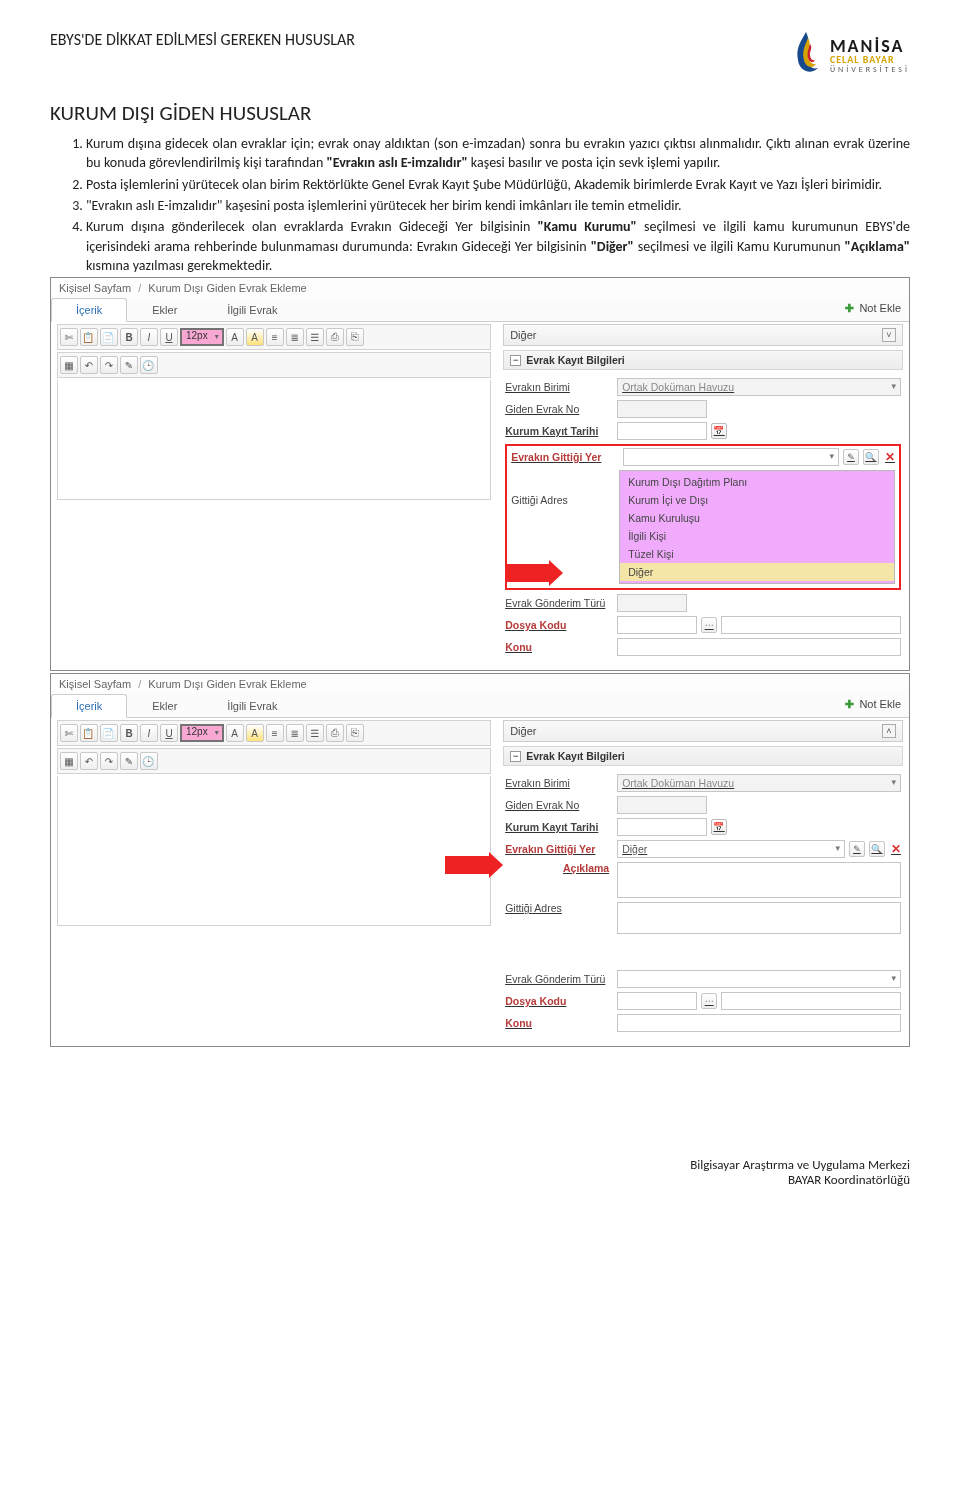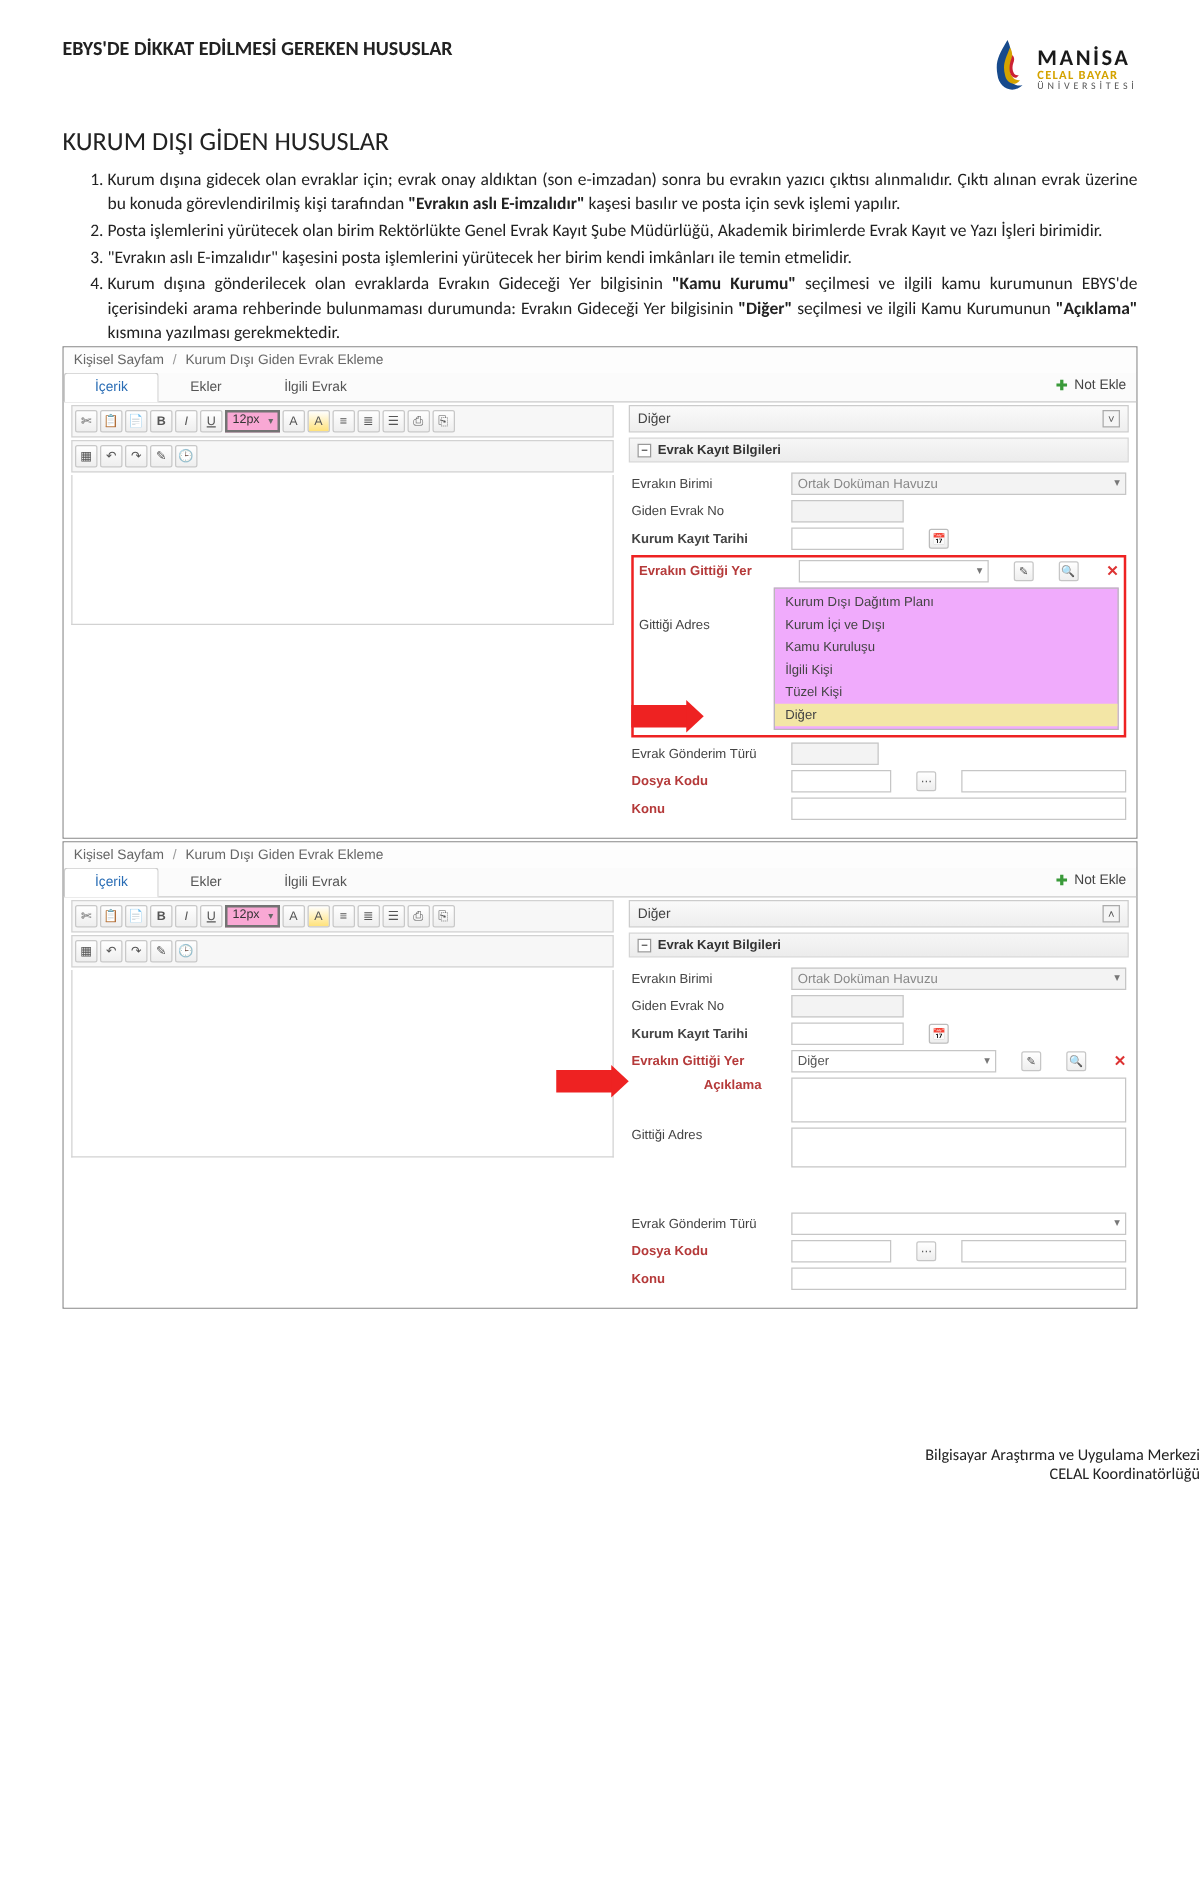--- a/index.html
+++ b/index.html
@@ -1,19 +1,19 @@
 <!DOCTYPE html>
 <html><head>
 <meta charset="utf-8">
 <style>
   * { box-sizing: border-box; margin: 0; padding: 0; }
   body { font-family: Calibri, Arial, sans-serif; background: #fff; width: 960px; margin: 0 auto; color: #222; }
   .page { padding: 30px 50px 20px 50px; }
   .header-row { display: flex; justify-content: space-between; align-items: flex-start; margin-bottom: 10px; }
-  .header-title { font-size: 16px; font-weight: bold; color: #222; }
+  .header-title { font-size: 16px; font-weight: normal; color: #222; }
   .logo { display: flex; align-items: center; gap: 6px; }
   .logo-flame { width: 36px; height: 50px; position: relative; }
   .logo-text { line-height: 1; }
   .logo-text .l1 { font-size: 18px; font-weight: bold; letter-spacing: 2px; color: #1a1a1a; }
   .logo-text .l2 { font-size: 10px; font-weight: bold; letter-spacing: 1px; color: #d4a300; }
   .logo-text .l3 { font-size: 8px; letter-spacing: 3px; color: #555; }
   .section-title { font-size: 21px; font-weight: normal; margin: 20px 0 8px 0; }
   ol.body-list { list-style: decimal; padding-left: 36px; font-size: 14px; line-height: 1.38; text-align: justify; }
   ol.body-list li { margin-bottom: 2px; }
   .bold { font-weight: bold; }
@@ -31,40 +31,40 @@
   .toolbar { display: flex; flex-wrap: wrap; gap: 2px; align-items: center; padding: 3px 2px; border:1px solid #d2d2d2; background:#f7f7f7; margin-bottom:2px; }
   .tbtn { width: 18px; height: 18px; border: 1px solid #c8c8c8; background: linear-gradient(#fff,#eee); border-radius:2px; display:inline-flex; align-items:center; justify-content:center; font-size:10px; color:#555; }
   .fontsel { height: 18px; border:2px solid #737373; background:#f9a8d4; font-size:10px; padding:0 14px 0 4px; position:relative; }
   .fontsel::after { content:"▾"; position:absolute; right:3px; top:2px; font-size:8px; color:#666; }
   .editor-area { border:1px solid #d2d2d2; border-top:0; height: 120px; background:#fff; }
   .r-header { background: linear-gradient(#fafafa,#eee); border:1px solid #ccc; padding:3px 6px; font-size:11px; color:#444; margin-bottom:4px; display:flex; justify-content:space-between; align-items:center; }
   .chev-box { width:14px; height:14px; border:1px solid #aaa; background:#f5f5f5; display:inline-flex; align-items:center; justify-content:center; font-size:9px; color:#555; }
   .r-section-title { background: linear-gradient(#f6f6f6,#ececec); border:1px solid #d5d5d5; padding:3px 6px; font-size:10.5px; font-weight:bold; color:#333; display:flex; align-items:center; gap:5px; }
   .collapse-ic { width:11px; height:11px; border:1px solid #999; background:#fff; display:inline-flex; align-items:center; justify-content:center; font-size:9px; line-height:1; color:#555; }
   .fields { padding: 4px 2px; }
-  .frow { display:flex; align-items:center; margin: 4px 0; gap:20px; }
+  .frow { display:flex; align-items:center; margin: 4px 0; gap:4px;text-decoration:underline; }
   .flabel { width: 108px; font-size:10.5px; color:#444; }
   .flabel.red { color: #b53a3a; font-weight: 500; }
   .flabel.bold { font-weight:bold; }
   .finput { flex:1; height:18px; border:1px solid #c6c6c6; background:#fff; font-size:10.5px; padding: 0 4px; color:#555; display:flex; align-items:center; }
   .finput.ro { background:#f3f3f3; color:#888; }
   .finput.dd { position:relative; }
   .finput.dd::after { content:"▾"; position:absolute; right:4px; top:2px; font-size:9px; color:#777; }
   .icon-sm { width:16px; height:16px; border:1px solid #c6c6c6; background:linear-gradient(#fff,#eee); display:inline-flex; align-items:center; justify-content:center; font-size:9px; color:#555; border-radius:2px; }
   .red-box { border: 2px solid #e22; position: relative; padding: 0; }
   .red-x { color:#d33; font-weight:bold; font-size:12px; margin-left:2px; }
   .dropdown-panel { border:1px solid #b9b9b9; background:#f0abfc; margin-top:2px; font-size:10.5px; position:relative; padding:2px 0; }
   .dropdown-panel .opt { padding: 3px 8px; color:#444; }
   .dropdown-panel .opt.hi { background:#f3e6a6; }
   .red-arrow { width: 46px; height: 18px; background:#e22; position:relative; }
   .red-arrow::after { content:""; position:absolute; right:-12px; top:-4px; border-left:14px solid #e22; border-top:13px solid transparent; border-bottom:13px solid transparent; }
   .arrow-holder { position:absolute; }
   .textarea { flex:1; height: 36px; border:1px solid #c6c6c6; background:#fff; }
   .spacer-row { height: 28px; }
-  .footer { position: relative; margin-top: 90px; text-align: right; font-size: 13px; padding-bottom: 30px; }
+  .footer { position: relative; margin-top: 90px; text-align: right; font-size: 13px; padding-right: 50px; padding-bottom: 30px; }
   .cal-ic { width:16px; height:16px; background:linear-gradient(#fff,#eee); border:1px solid #bbb; display:inline-flex; align-items:center; justify-content:center; font-size:9px; color:#666; border-radius:2px; }
 </style>
 </head>
 <body>
 
 <div class="page">
   <div class="header-row">
     <div class="header-title">EBYS'DE DİKKAT EDİLMESİ GEREKEN HUSUSLAR</div>
     <div class="logo">
       <div class="logo-flame">
@@ -315,14 +315,14 @@
             <div class="finput"></div>
           </div>
         </div>
       </div>
     </div>
   </div>
 </div>
 
 <div class="footer">
   <div>Bilgisayar Araştırma ve Uygulama Merkezi</div>
-  <div>CELAL Koordinatörlüğü</div>
+  <div>BAYAR Koordinatörlüğü</div>
 </div>
 
 </body></html>

